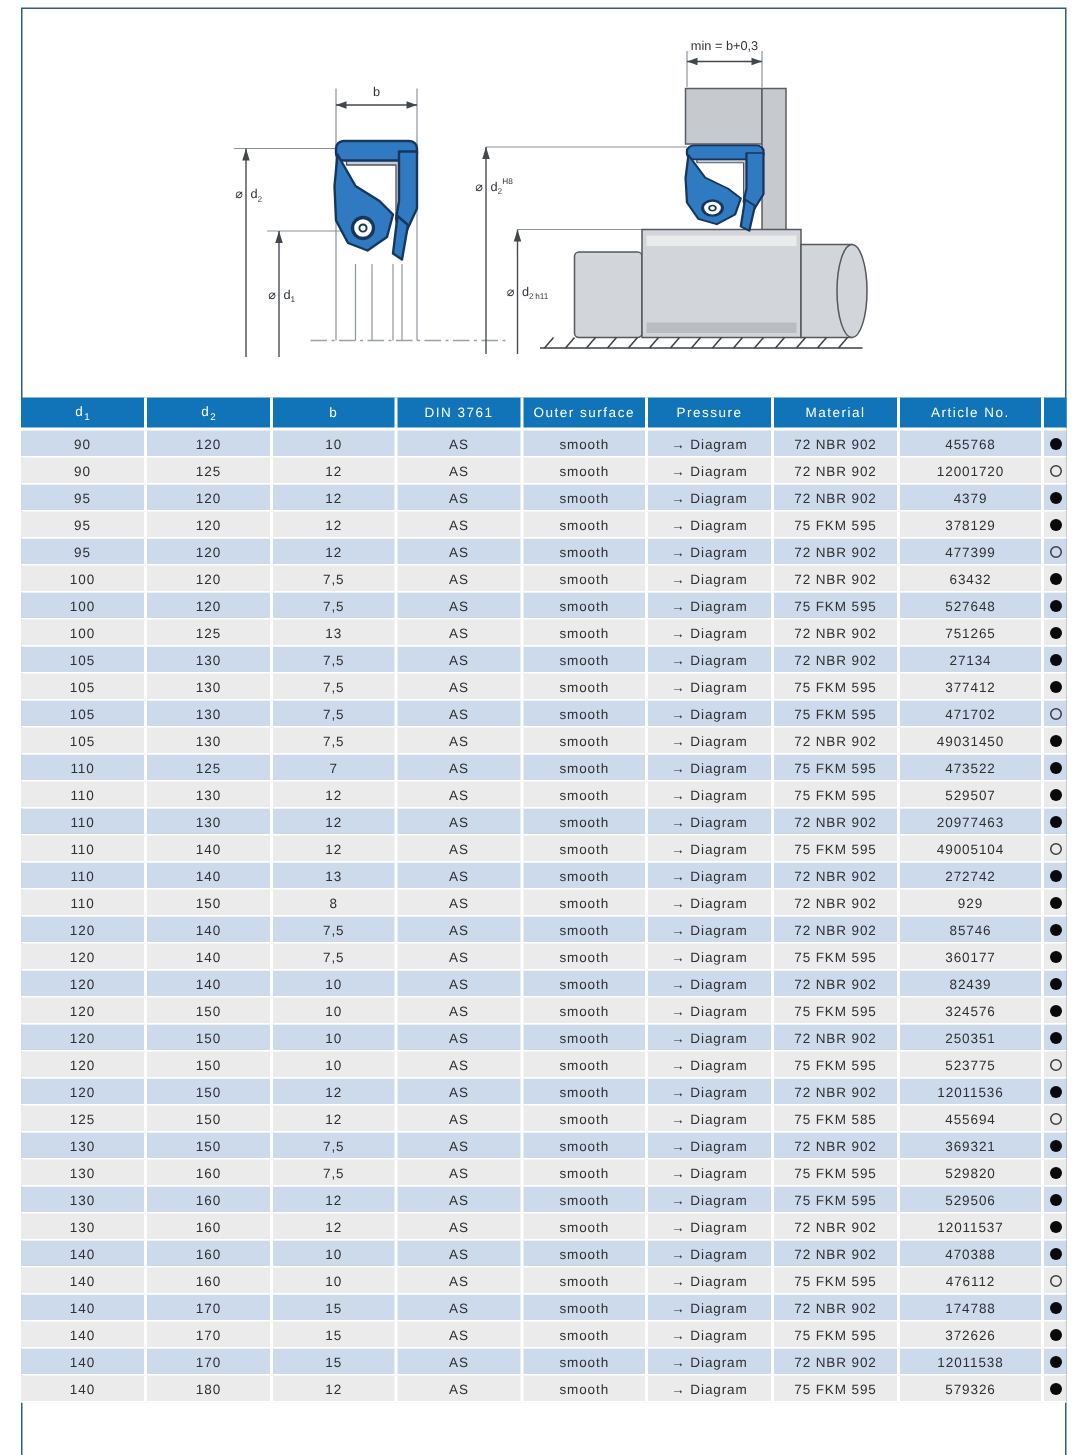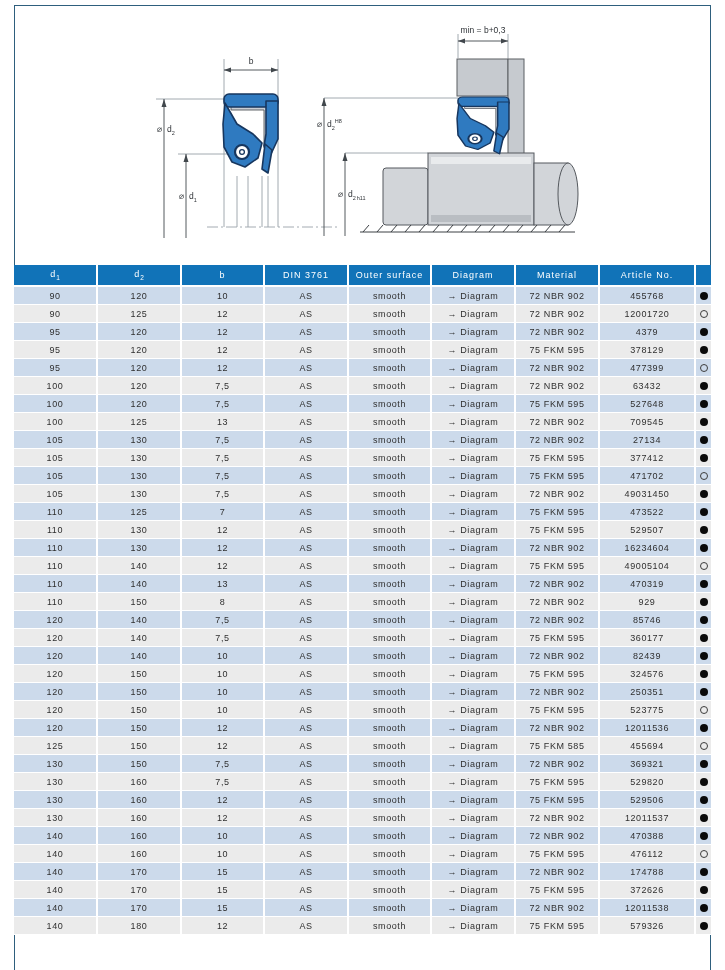--- a/index.html
+++ b/index.html
@@ -174,21 +174,21 @@
         <col style="width:96px">
         <col style="width:16px">
     </colgroup>
     <thead>
       <tr>
         <th><span>d</span><sub>1</sub></th>
         <th><span>d</span><sub>2</sub></th>
         <th><span>b</span></th>
         <th><span>DIN 3761</span></th>
         <th><span>Outer surface</span></th>
-        <th><span>Diagram</span></th>
+        <th><span>Pressure</span></th>
         <th><span>Material</span></th>
         <th><span>Article No.</span></th>
         <th><span></span></th>
       </tr>
     </thead>
     <tbody>
         <tr class="row-blue">
           <td>90</td>
           <td>120</td>
           <td>10</td>
@@ -266,21 +266,21 @@
           <td><span class="dot dot-filled"></span></td>
         </tr>
         <tr class="row-gray">
           <td>100</td>
           <td>125</td>
           <td>13</td>
           <td>AS</td>
           <td>smooth</td>
           <td>→ Diagram</td>
           <td>72 NBR 902</td>
-          <td>709545</td>
+          <td>751265</td>
           <td><span class="dot dot-filled"></span></td>
         </tr>
         <tr class="row-blue">
           <td>105</td>
           <td>130</td>
           <td>7,5</td>
           <td>AS</td>
           <td>smooth</td>
           <td>→ Diagram</td>
           <td>72 NBR 902</td>
@@ -343,21 +343,21 @@
           <td><span class="dot dot-filled"></span></td>
         </tr>
         <tr class="row-blue">
           <td>110</td>
           <td>130</td>
           <td>12</td>
           <td>AS</td>
           <td>smooth</td>
           <td>→ Diagram</td>
           <td>72 NBR 902</td>
-          <td>16234604</td>
+          <td>20977463</td>
           <td><span class="dot dot-filled"></span></td>
         </tr>
         <tr class="row-gray">
           <td>110</td>
           <td>140</td>
           <td>12</td>
           <td>AS</td>
           <td>smooth</td>
           <td>→ Diagram</td>
           <td>75 FKM 595</td>
@@ -365,21 +365,21 @@
           <td><span class="dot dot-open"></span></td>
         </tr>
         <tr class="row-blue">
           <td>110</td>
           <td>140</td>
           <td>13</td>
           <td>AS</td>
           <td>smooth</td>
           <td>→ Diagram</td>
           <td>72 NBR 902</td>
-          <td>470319</td>
+          <td>272742</td>
           <td><span class="dot dot-filled"></span></td>
         </tr>
         <tr class="row-gray">
           <td>110</td>
           <td>150</td>
           <td>8</td>
           <td>AS</td>
           <td>smooth</td>
           <td>→ Diagram</td>
           <td>72 NBR 902</td>

